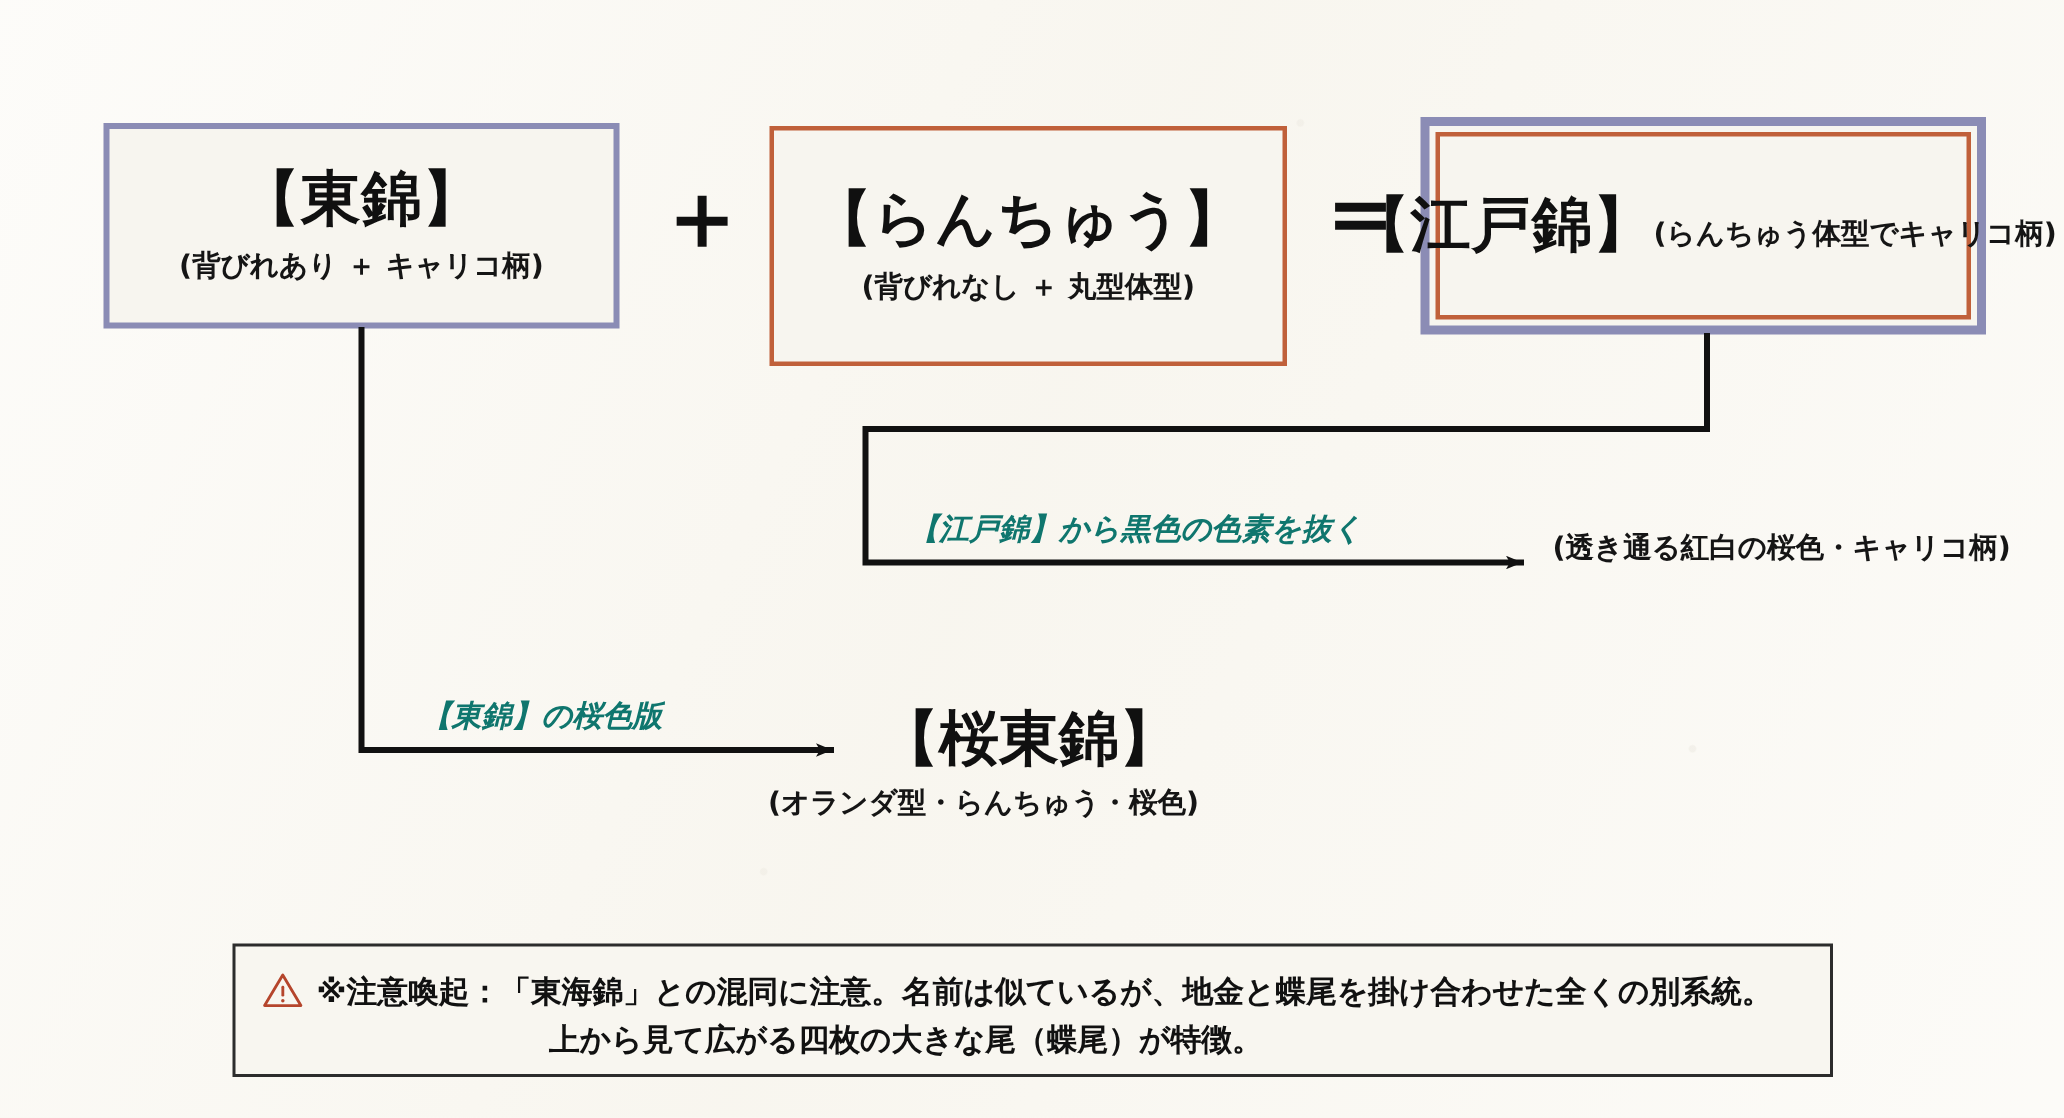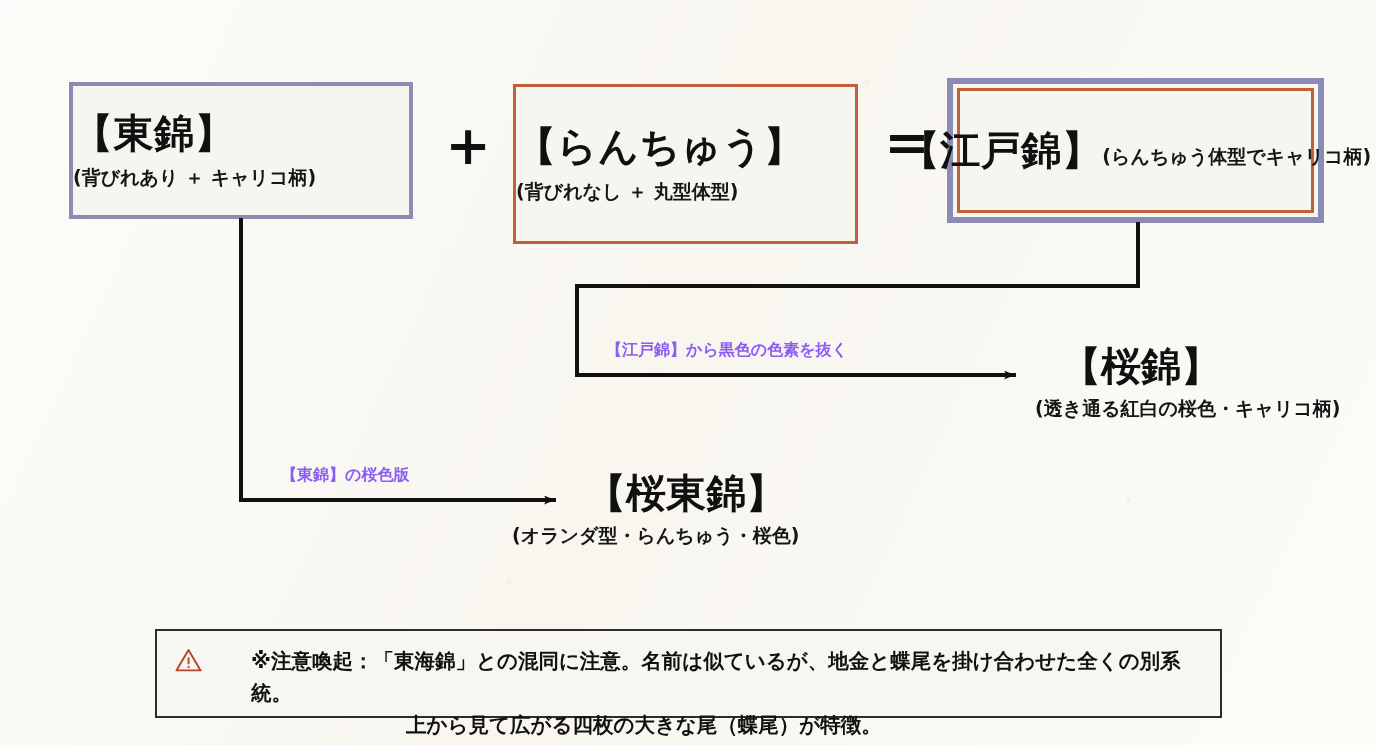--- a/index.html
+++ b/index.html
@@ -37,20 +37,21 @@
     z-index: 2;
   }
 
   
   .genus-box {
     position: absolute;
     box-sizing: border-box;
     background: #f7f5ef;
     display: flex;
     flex-direction: column;
+    align-items: center;
     justify-content: center;
   }
   .box-title {
     font-weight: 700;
     font-size: 40px;
     line-height: 1.06;
     letter-spacing: 0.5px;
     color: #101010;
     white-space: nowrap;
   }
@@ -126,24 +127,25 @@
   #node-sakuranishiki .node-sub   { margin-left: 0; }
 
   #node-sakuraazuma { left: 512px; top: 472px; text-align: left; }
   #node-sakuraazuma .node-title { font-size: 40px; margin-left: 74px; }
   #node-sakuraazuma .node-sub   { margin-left: 0; }
 
   
   .edge-label {
     position: absolute;
     font-weight: 700;
-    font-size: 16px;
+    font-size: 20px;
     line-height: 1.2;
-    color: #8b5cf6;
-    white-space: nowrap;
+    color: #0f766e;
+    white-space: nowrap;
+    font-style: italic;
   }
   #edge-label-upper { left: 606px; top: 340px; }
   #edge-label-lower { left: 281px; top: 465px; }
 
   
   #warning-box {
     position: absolute;
     left: 155px; top: 629px; width: 1067px; height: 89px;
     box-sizing: border-box;
     border: 2px solid #2c2c2c;
@@ -154,21 +156,20 @@
   }
   #warning-icon {
     flex: 0 0 auto;
     margin: 2px 9px 0 0;
   }
   #warning-text {
     font-weight: 700;
     font-size: 20.5px;
     line-height: 1.55;
     color: #111111;
-    margin-left: 40px;
   }
   #warning-line-2 { display: block; padding-left: 155px; }
 </style>
 </head>
 <body>
 
 <div id="paper-texture"></div>
 
 <svg id="canvas" width="1376" height="745" viewBox="0 0 1376 745">
   <defs>
@@ -199,21 +200,20 @@
 <div class="genus-box" id="box-edo">
   <div id="box-edo-inner">
     <div class="box-title">【江戸錦】</div>
     <div class="box-sub">(らんちゅう体型でキャリコ柄)</div>
   </div>
 </div>
 
 <div class="edge-label" id="edge-label-upper">【江戸錦】から黒色の色素を抜く</div>
 
 <div class="node" id="node-sakuranishiki">
-  <div class="node-title">【桜錦】</div>
   <div class="node-sub">(透き通る紅白の桜色・キャリコ柄)</div>
 </div>
 
 <div class="edge-label" id="edge-label-lower">【東錦】の桜色版</div>
 
 <div class="node" id="node-sakuraazuma">
   <div class="node-title">【桜東錦】</div>
   <div class="node-sub">(オランダ型・らんちゅう・桜色)</div>
 </div>
 

